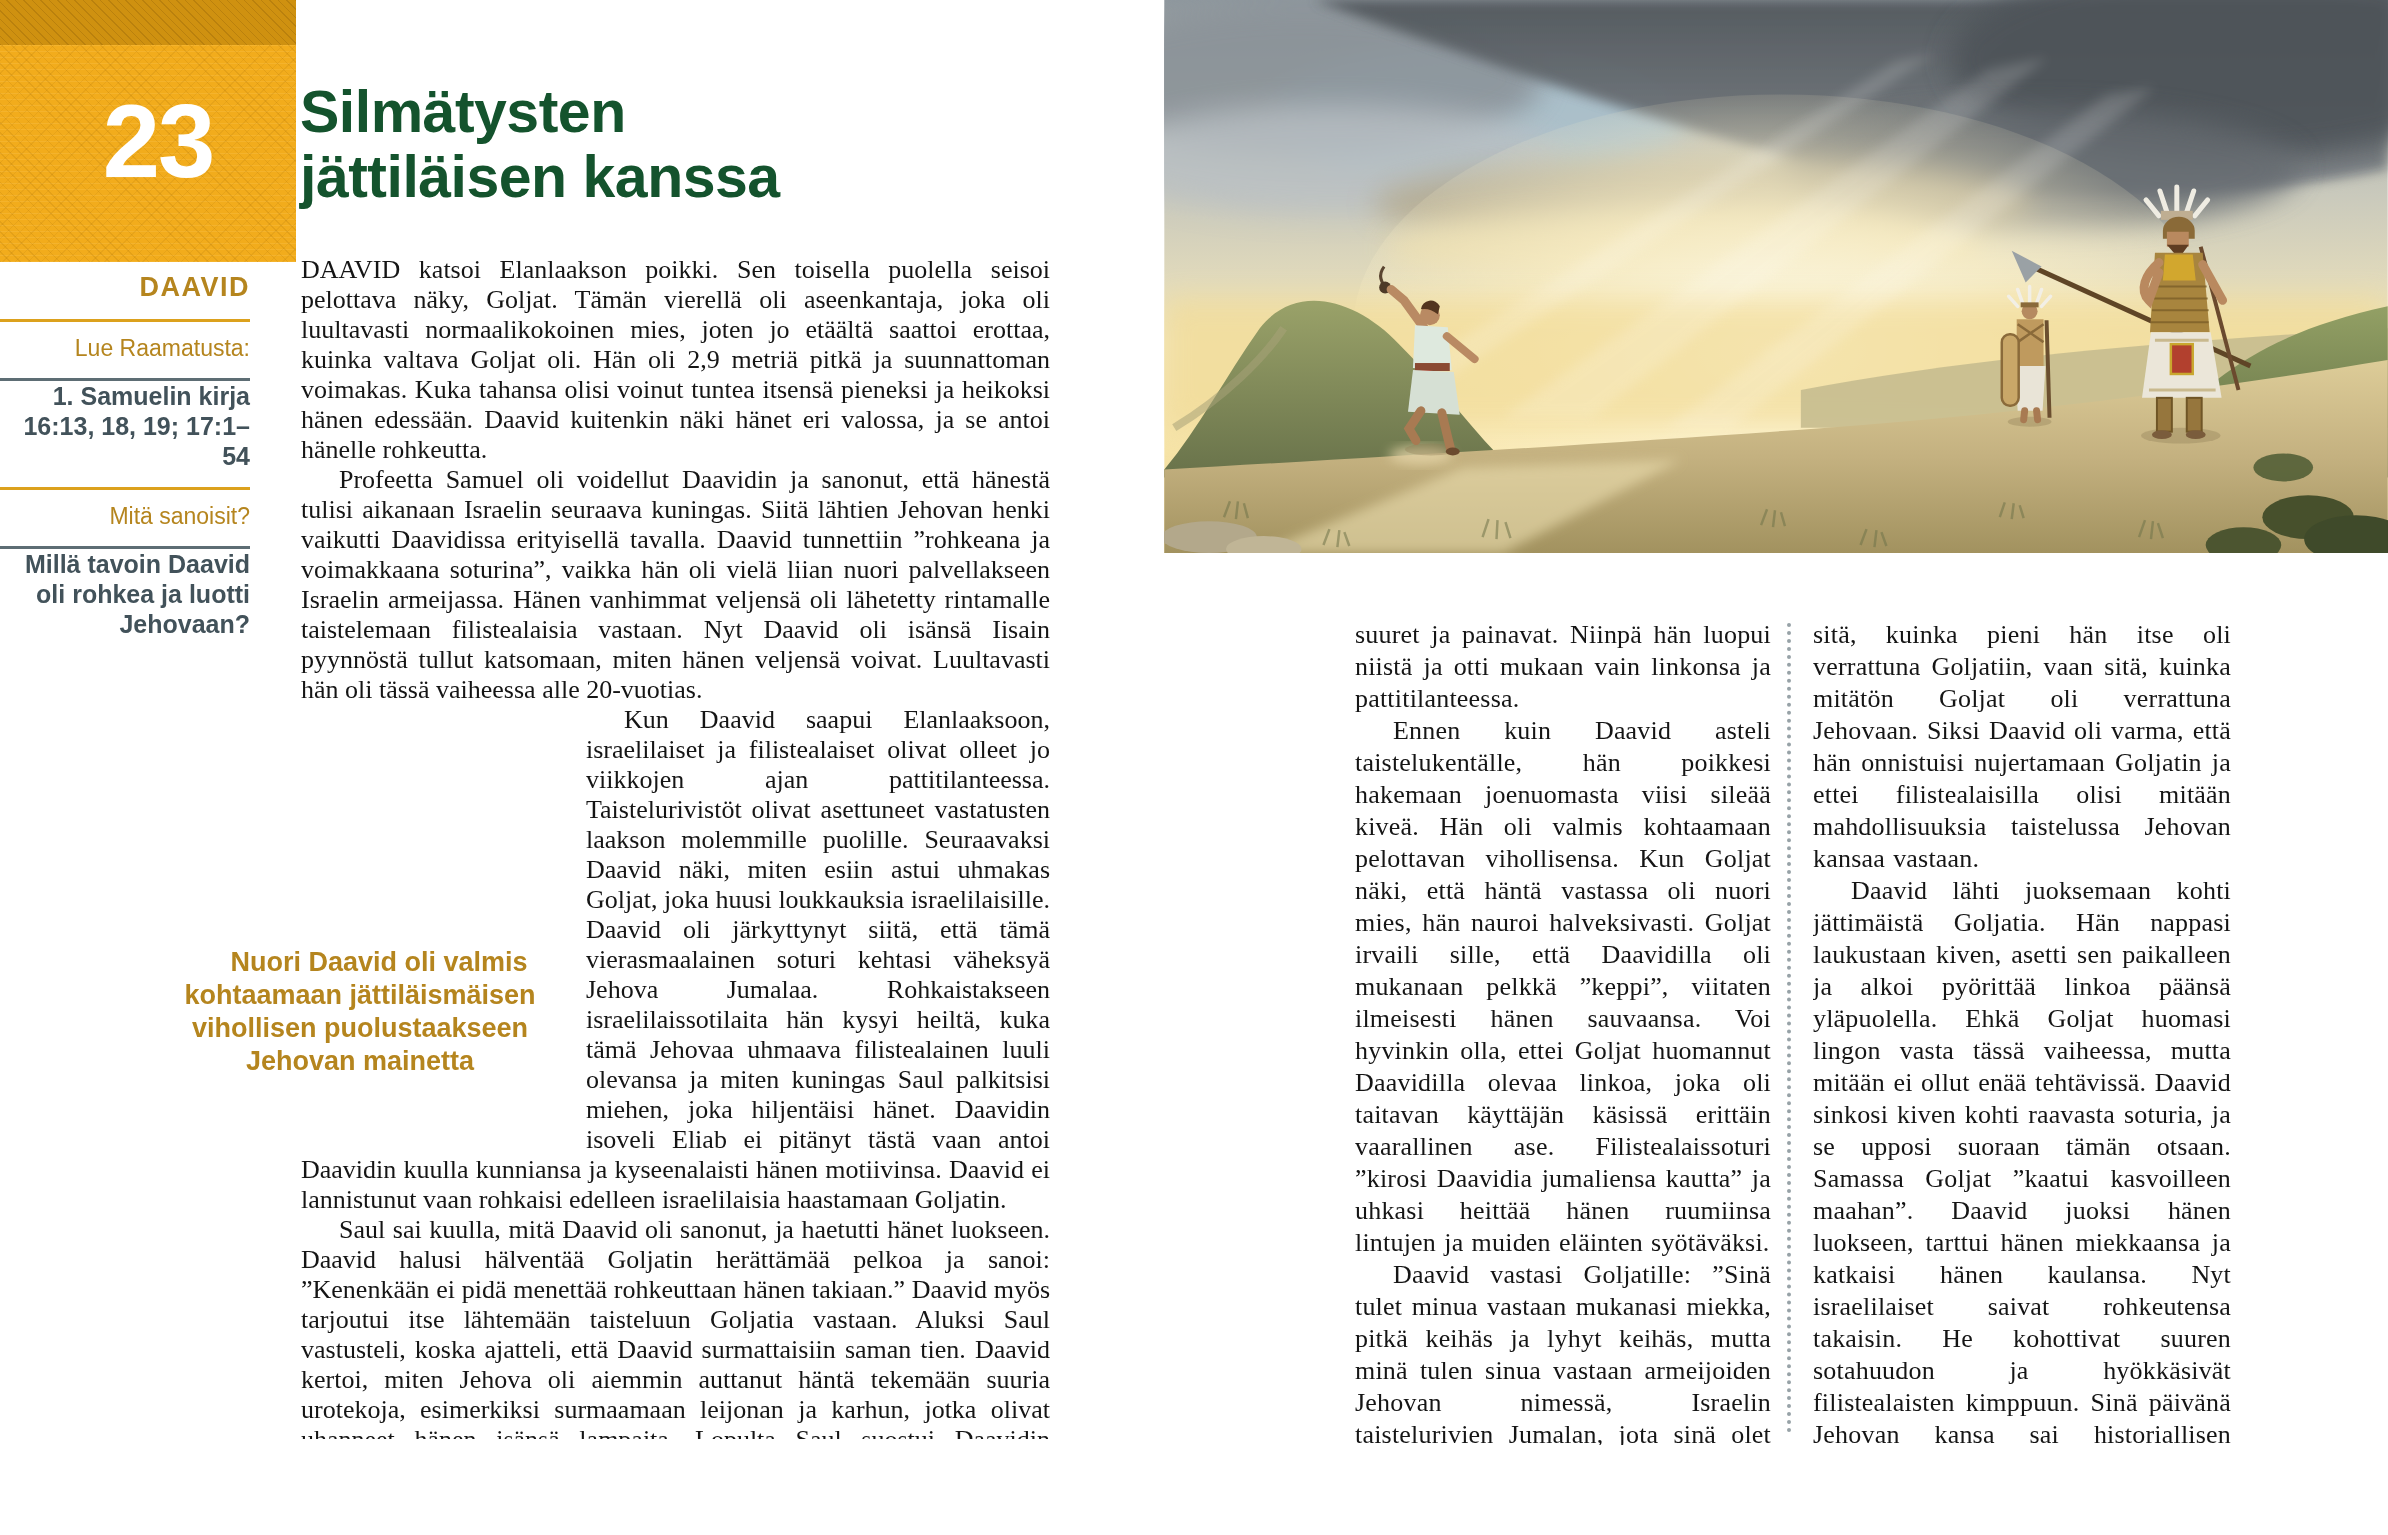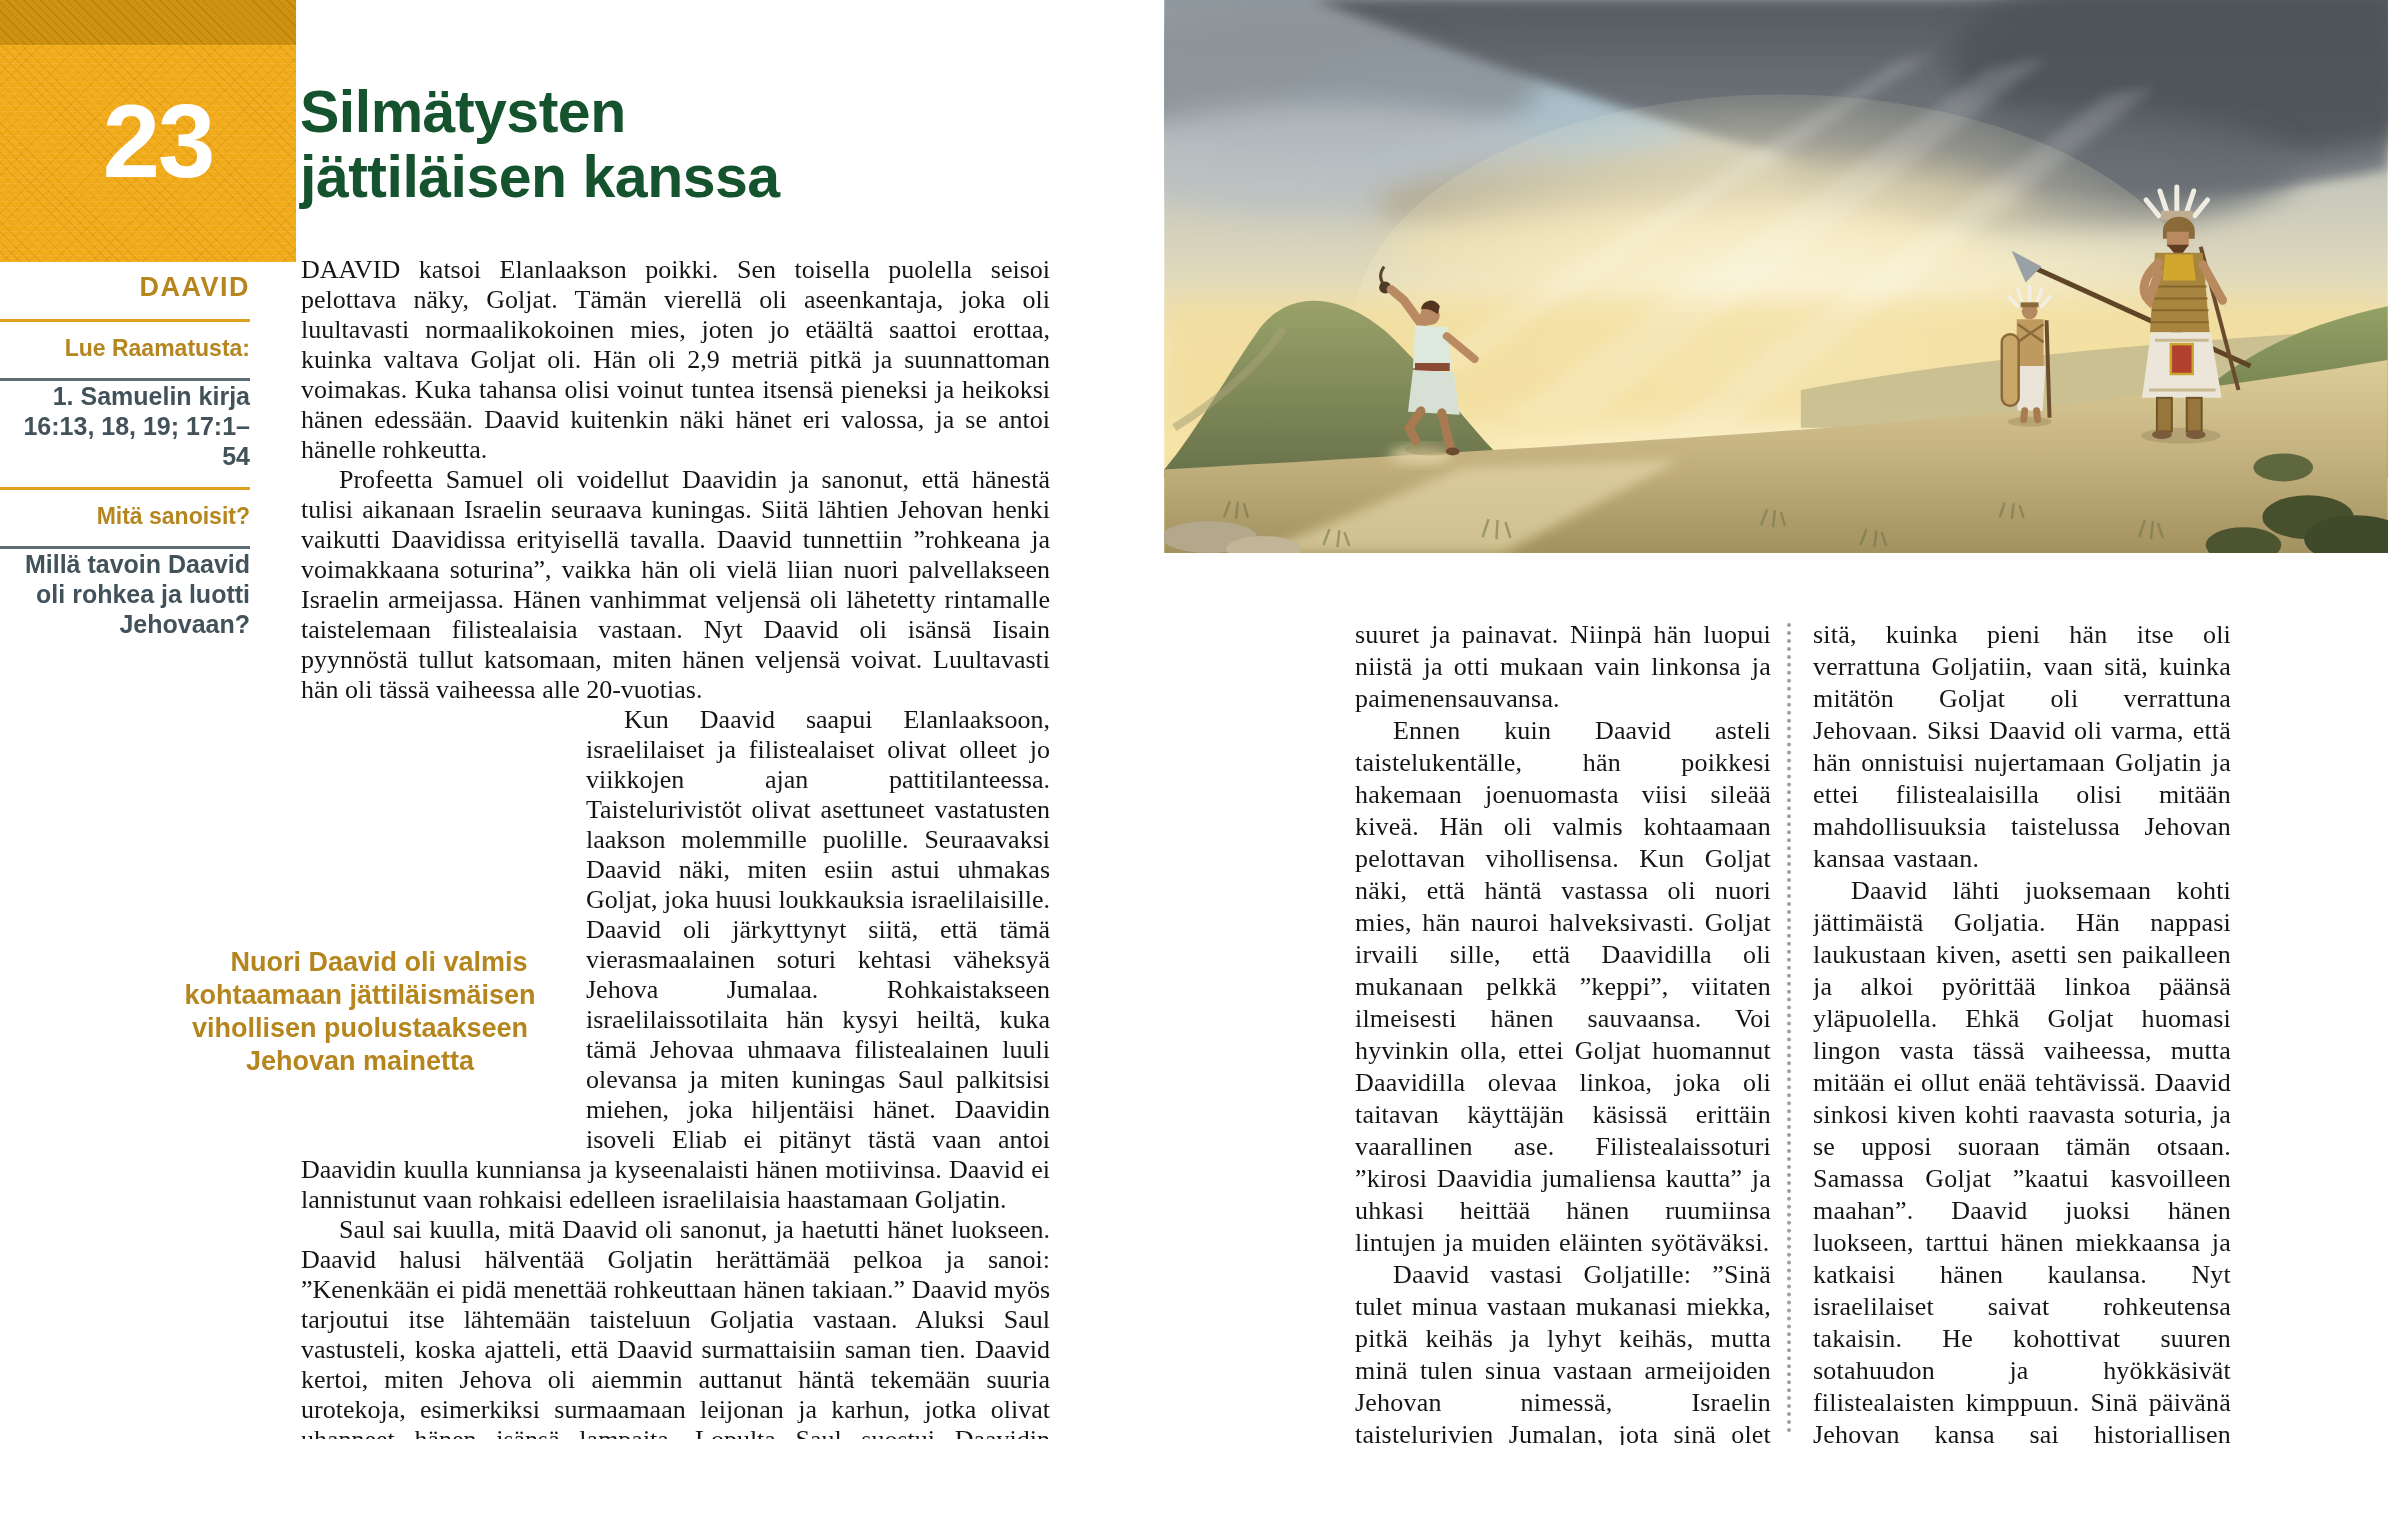--- a/index.html
+++ b/index.html
@@ -30,21 +30,21 @@
   .sidebar{
     position:absolute;left:0;top:262px;width:250px;
     font-family:"Liberation Sans",sans-serif;text-align:right;
   }
   .sb-fig{
     margin-top:10px;color:#b5851e;font-weight:bold;font-size:27px;
     letter-spacing:1.5px;
   }
   .sb-rule-gold{border:none;border-top:3px solid #dca11d;margin:16px 0 0 0;}
   .sb-rule-gray{border:none;border-top:3px solid #5d6d74;margin:16px 0 0 0;}
-  .sb-label{margin-top:13px;color:#b5851e;font-weight:bold;font-size:23px;padding-left:24px;}
+  .sb-label{margin-top:13px;color:#b5851e;font-weight:normal;font-size:23px;padding-left:24px;}
   .sb-text{color:#42525a;font-weight:bold;font-size:25px;line-height:30px;}
   
   .page-title{
     position:absolute;left:300px;top:80px;
     font-family:"Liberation Sans",sans-serif;font-weight:bold;
     font-size:59px;line-height:65px;color:#14532d;letter-spacing:-0.5px;
   }
   .left-body{
     position:absolute;left:162px;top:255px;width:749px;padding-left:139px;
     height:1184px;overflow:hidden;
@@ -245,21 +245,21 @@
     <rect x="1012" y="346" width="22" height="30" fill="#b2402e" stroke="#c9a72e" stroke-width="2.5"></rect>
     <rect x="998" y="400" width="15" height="34" fill="#96763d" stroke="#6f5526" stroke-width="2"></rect>
     <rect x="1028" y="400" width="15" height="34" fill="#96763d" stroke="#6f5526" stroke-width="2"></rect>
     <ellipse cx="1003" cy="437" rx="10" ry="4.5" fill="#7a5c3c"></ellipse>
     <ellipse cx="1037" cy="437" rx="10" ry="4.5" fill="#7a5c3c"></ellipse>
   </g>
 </svg>
 </div>
 
 <div class="col col-1">
-  <p>suuret ja painavat. Niinpä hän luopui niistä ja otti mukaan vain linkonsa ja paimenensauvansa.</p>
+  <p>suuret ja painavat. Niinpä hän luopui niistä ja otti mukaan vain linkonsa ja pattitilanteessa.</p>
   <p class="indent">Ennen kuin Daavid asteli taistelukentälle, hän poikkesi hakemaan joenuomasta viisi sileää kiveä. Hän oli valmis kohtaamaan pelottavan vihollisensa. Kun Goljat näki, että häntä vastassa oli nuori mies, hän nauroi halveksivasti. Goljat irvaili sille, että Daavidilla oli mukanaan pelkkä ”keppi”, viitaten ilmeisesti hänen sauvaansa. Voi hyvinkin olla, ettei Goljat huomannut Daavidilla olevaa linkoa, joka oli taitavan käyttäjän käsissä erittäin vaarallinen ase. Filistealaissoturi ”kirosi Daavidia jumaliensa kautta” ja uhkasi heittää hänen ruumiinsa lintujen ja muiden eläinten syötäväksi.</p>
   <p class="indent">Daavid vastasi Goljatille: ”Sinä tulet minua vastaan mukanasi miekka, pitkä keihäs ja lyhyt keihäs, mutta minä tulen sinua vastaan armeijoiden Jehovan nimessä, Israelin taistelurivien Jumalan, jota sinä olet pilkannut.” Näin Daavid osoitti, mistä hänen rohkeutensa pohjimmiltaan kumpusi. Hän ei ajatellut</p>
 </div>
 <div class="col-divider"></div>
 <div class="col col-2">
   <p>sitä, kuinka pieni hän itse oli verrattuna Goljatiin, vaan sitä, kuinka mitätön Goljat oli verrattuna Jehovaan. Siksi Daavid oli varma, että hän onnistuisi nujertamaan Goljatin ja ettei filistealaisilla olisi mitään mahdollisuuksia taistelussa Jehovan kansaa vastaan.</p>
   <p class="indent">Daavid lähti juoksemaan kohti jättimäistä Goljatia. Hän nappasi laukustaan kiven, asetti sen paikalleen ja alkoi pyörittää linkoa päänsä yläpuolella. Ehkä Goljat huomasi lingon vasta tässä vaiheessa, mutta mitään ei ollut enää tehtävissä. Daavid sinkosi kiven kohti raavasta soturia, ja se upposi suoraan tämän otsaan. Samassa Goljat ”kaatui kasvoilleen maahan”. Daavid juoksi hänen luokseen, tarttui hänen miekkaansa ja katkaisi hänen kaulansa. Nyt israelilaiset saivat rohkeutensa takaisin. He kohottivat suuren sotahuudon ja hyökkäsivät filistealaisten kimppuun. Sinä päivänä Jehovan kansa sai historiallisen voiton. Nuoren Daavidin urheus valoi israelilaisiin rohkeutta, ja läpi vuosisatojen se on antanut voimaa myös lukemattomille muille Jehovan palvelijoille.</p>
 </div>
 
 

